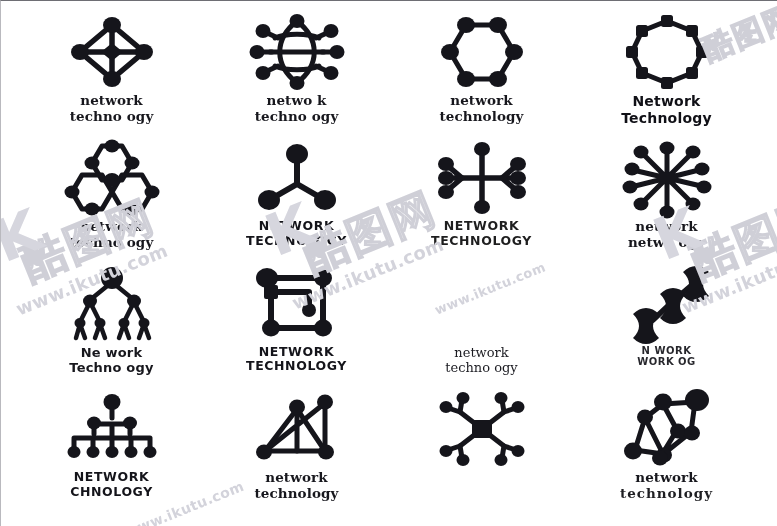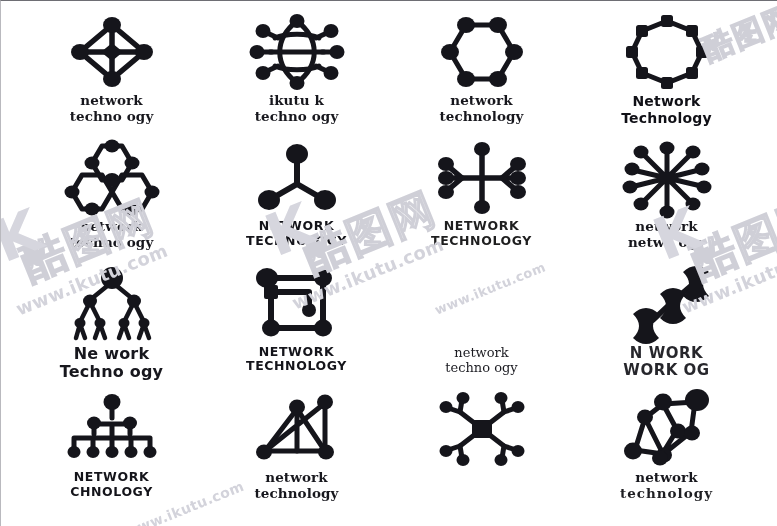--- a/index.html
+++ b/index.html
@@ -90,42 +90,42 @@
   
   .cap-lower-serif .l1, .cap-lower-serif .l2 {
     font-family: "DejaVu Serif", serif;
     font-size: 13.5px;
     font-weight: 700;
     color: #17171d;
     letter-spacing: .1px;
   }
   .cap-lower-sans .l1, .cap-lower-sans .l2 {
     font-family: "DejaVu Sans", sans-serif;
-    font-size: 16px;
+    font-size: 13px;
     font-weight: 600;
     color: #17171d;
     letter-spacing: .2px;
   }
   .cap-upper .l1, .cap-upper .l2 {
     font-family: "DejaVu Sans", sans-serif;
     font-size: 12.5px;
     font-weight: 700;
     color: #14141a;
     letter-spacing: .6px;
   }
   .cap-title .l1, .cap-title .l2 {
     font-family: "DejaVu Sans", sans-serif;
     font-size: 14px;
     font-weight: 800;
     color: #101016;
     letter-spacing: .2px;
   }
   .cap-upper-sm .l1, .cap-upper-sm .l2 {
     font-family: "DejaVu Sans", sans-serif;
-    font-size: 15px;
+    font-size: 10px;
     font-weight: 700;
     color: #14141a;
     letter-spacing: .5px;
   }
   .cap-serif-reg .l1, .cap-serif-reg .l2 {
     font-family: "DejaVu Serif", serif;
     font-size: 13px;
     font-weight: 400;
     color: #1b1b21;
   }
@@ -202,21 +202,21 @@
             <ellipse cx="15" cy="18" rx="7.5" ry="7"></ellipse>
             <ellipse cx="83" cy="18" rx="7.5" ry="7"></ellipse>
             <ellipse cx="9" cy="39" rx="7.5" ry="7"></ellipse>
             <ellipse cx="89" cy="39" rx="7.5" ry="7"></ellipse>
             <ellipse cx="15" cy="60" rx="7.5" ry="7"></ellipse>
             <ellipse cx="83" cy="60" rx="7.5" ry="7"></ellipse>
           </g>
         </svg>
       </div>
       <div class="caption cap-lower-serif">
-        <span class="l1">ikutu k</span>
+        <span class="l1">netwo k</span>
         <span class="l2">techno ogy</span>
       </div>
     </div>
 
     <div class="cell">
       <div class="mark">
         <svg width="92" height="78" viewBox="0 0 92 78">
           <g stroke="#15151b" stroke-width="5" fill="none" stroke-linejoin="round">
             <path d="M30 12 L62 12 L78 39 L62 66 L30 66 L14 39 Z"></path>
           </g>

